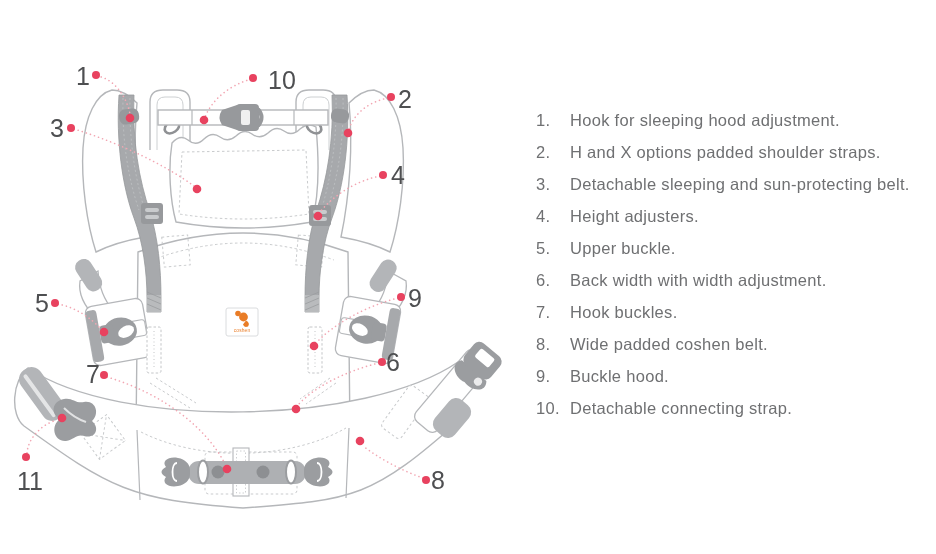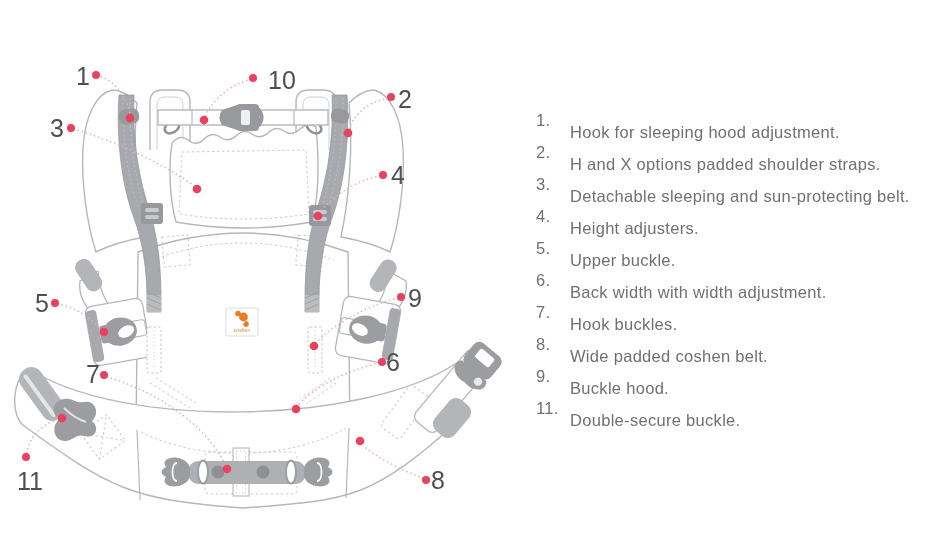--- a/index.html
+++ b/index.html
@@ -3,21 +3,21 @@
 <meta charset="utf-8">
 <style>
   html,body{margin:0;padding:0;background:#fff;}
   .page{position:relative;width:936px;height:554px;background:#ffffff;overflow:hidden;
         font-family:"Liberation Sans", sans-serif;}
   .diagram-wrap{position:absolute;left:0;top:0;width:530px;height:554px;}
   .legend{position:absolute;left:536px;top:104px;width:396px;}
   .legend-row{display:grid;grid-template-columns:34px 1fr;height:32px;line-height:32px;
               color:#6f7072;font-size:16.5px;letter-spacing:0.3px;}
   .legend-num{color:#6f7072;}
-  .legend-text{white-space:nowrap;margin-top:12px;}
+  .legend-text{white-space:nowrap;}
   svg text.callout-num{font-family:"Liberation Sans",sans-serif;font-size:25px;fill:#4e4f51;}
   svg text.brand-word{font-family:"Liberation Sans",sans-serif;font-size:4.8px;fill:#e97c26;letter-spacing:0.2px;}
 </style>
 </head>
 <body>
 
 <div class="page">
 
   <div class="diagram-wrap">
   <svg width="530" height="554" viewBox="0 0 530 554" xmlns="http://www.w3.org/2000/svg">
@@ -262,18 +262,18 @@
     </div>
     <div class="legend-row">
       <span class="legend-num">8.</span>
       <span class="legend-text">Wide padded coshen belt.</span>
     </div>
     <div class="legend-row">
       <span class="legend-num">9.</span>
       <span class="legend-text">Buckle hood.</span>
     </div>
     <div class="legend-row">
-      <span class="legend-num">11.</span>
-      <span class="legend-text">Double-secure buckle.</span>
+      <span class="legend-num">10.</span>
+      <span class="legend-text">Detachable connecting strap.</span>
     </div>
   </div>
 
 </div>
 
 </body></html>

